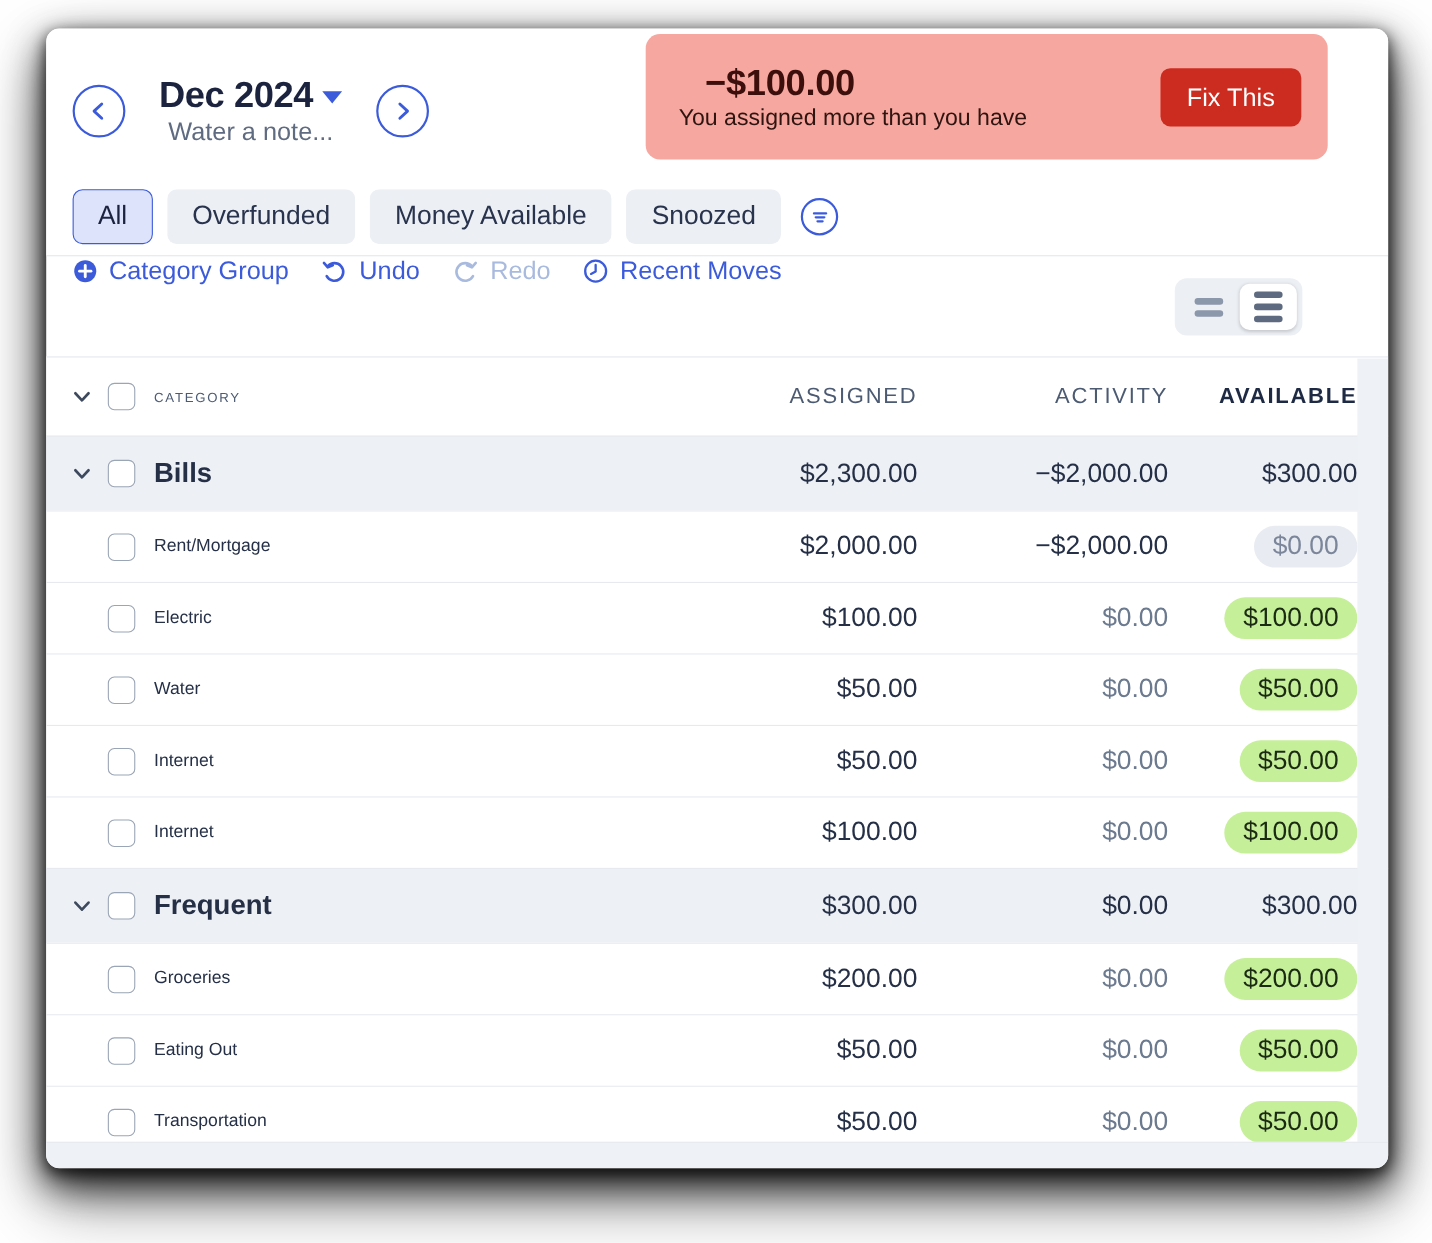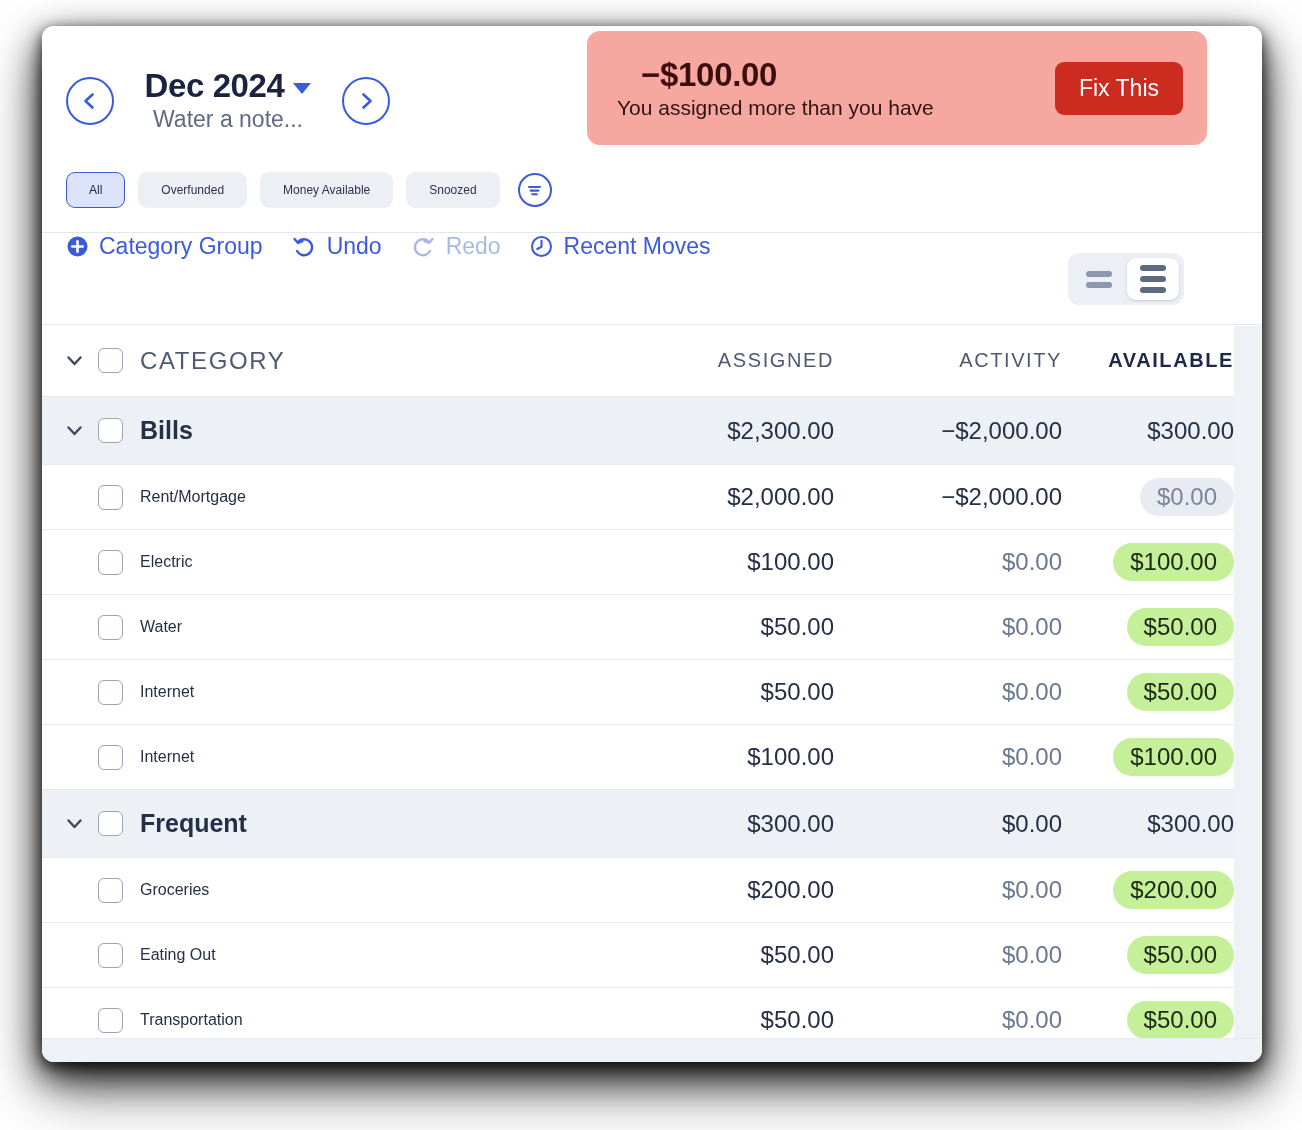--- a/index.html
+++ b/index.html
@@ -136,21 +136,21 @@
     left: 24px;
     top: 146px;
     display: flex;
     align-items: center;
     gap: 13px;
   }
   .pill {
     background: #eceff4;
     border: 1.5px solid transparent;
     border-radius: 9px;
-    font-size: 12px;
+    font-size: 24px;
     color: #28334d;
     padding: 10px 22px;
     font-family: "Liberation Sans", sans-serif;
     cursor: pointer;
     white-space: nowrap;
   }
   .pill.active {
     background: #dde3fb;
     border-color: #3b5bdb;
     color: #1c233f;
@@ -237,21 +237,21 @@
     background: #ffffff;
     cursor: pointer;
   }
   .name-cell { flex: 1 1 auto; display: flex; align-items: center; }
   .name {
     font-size: 16px;
     color: #253047;
   }
   .row.group .name { font-weight: bold; font-size: 25px; }
   .row.head .name {
-    font-size: 24px;
+    font-size: 12px;
     letter-spacing: 1.6px;
     color: #4c5b72;
   }
 
   .num-cell {
     flex: 0 0 auto;
     text-align: right;
     font-size: 24px;
     color: #253047;
     padding-right: 0;

